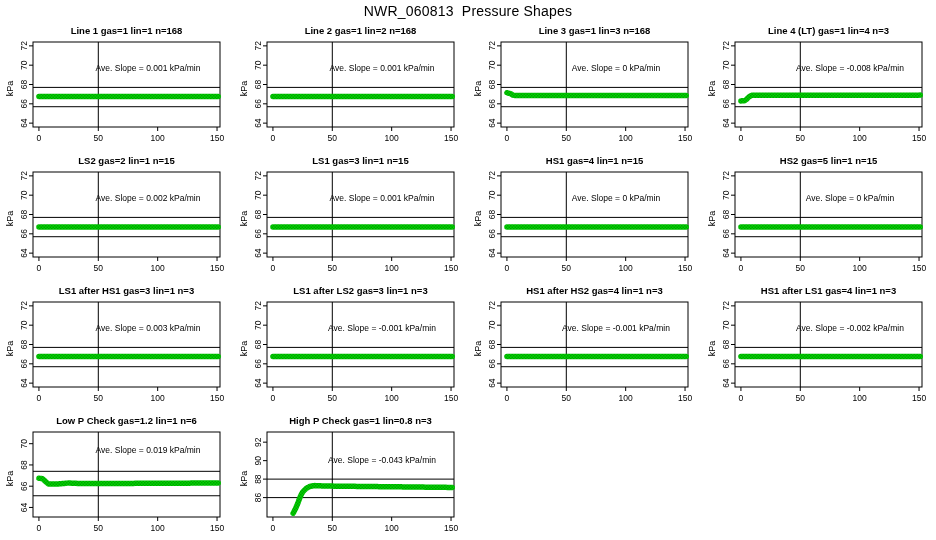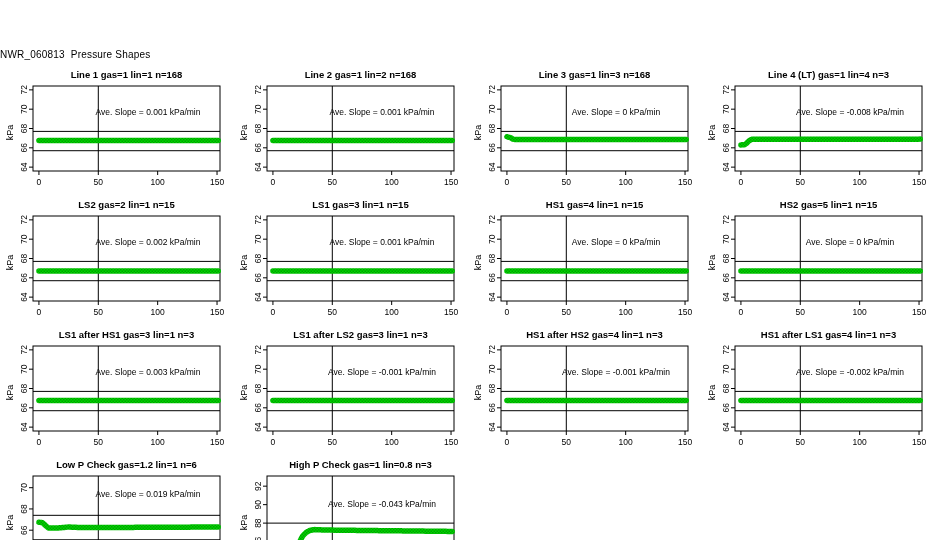--- a/index.html
+++ b/index.html
@@ -2,22 +2,22 @@
 <html><head>
 <meta charset="utf-8">
 <style>
   html,body{margin:0;padding:0;background:#ffffff;}
   .page{
     width:936px;height:540px;background:#ffffff;overflow:hidden;
     font-family:"Liberation Sans",sans-serif;color:#000;
     position:relative;
   }
   .main-title{
-    height:20px;line-height:22px;
-    font-size:10px;white-space:pre;letter-spacing:0.2px;margin-top:44px;
+    height:20px;line-height:22px;text-align:center;
+    font-size:14px;white-space:pre;letter-spacing:0.2px;
   }
   .grid{
     display:grid;
     grid-template-columns:repeat(4,234px);
     grid-auto-rows:130px;
   }
   figure.panel{margin:0;padding:0;width:234px;height:130px;}
   svg{display:block;}
   text{fill:#000;}
 </style>

